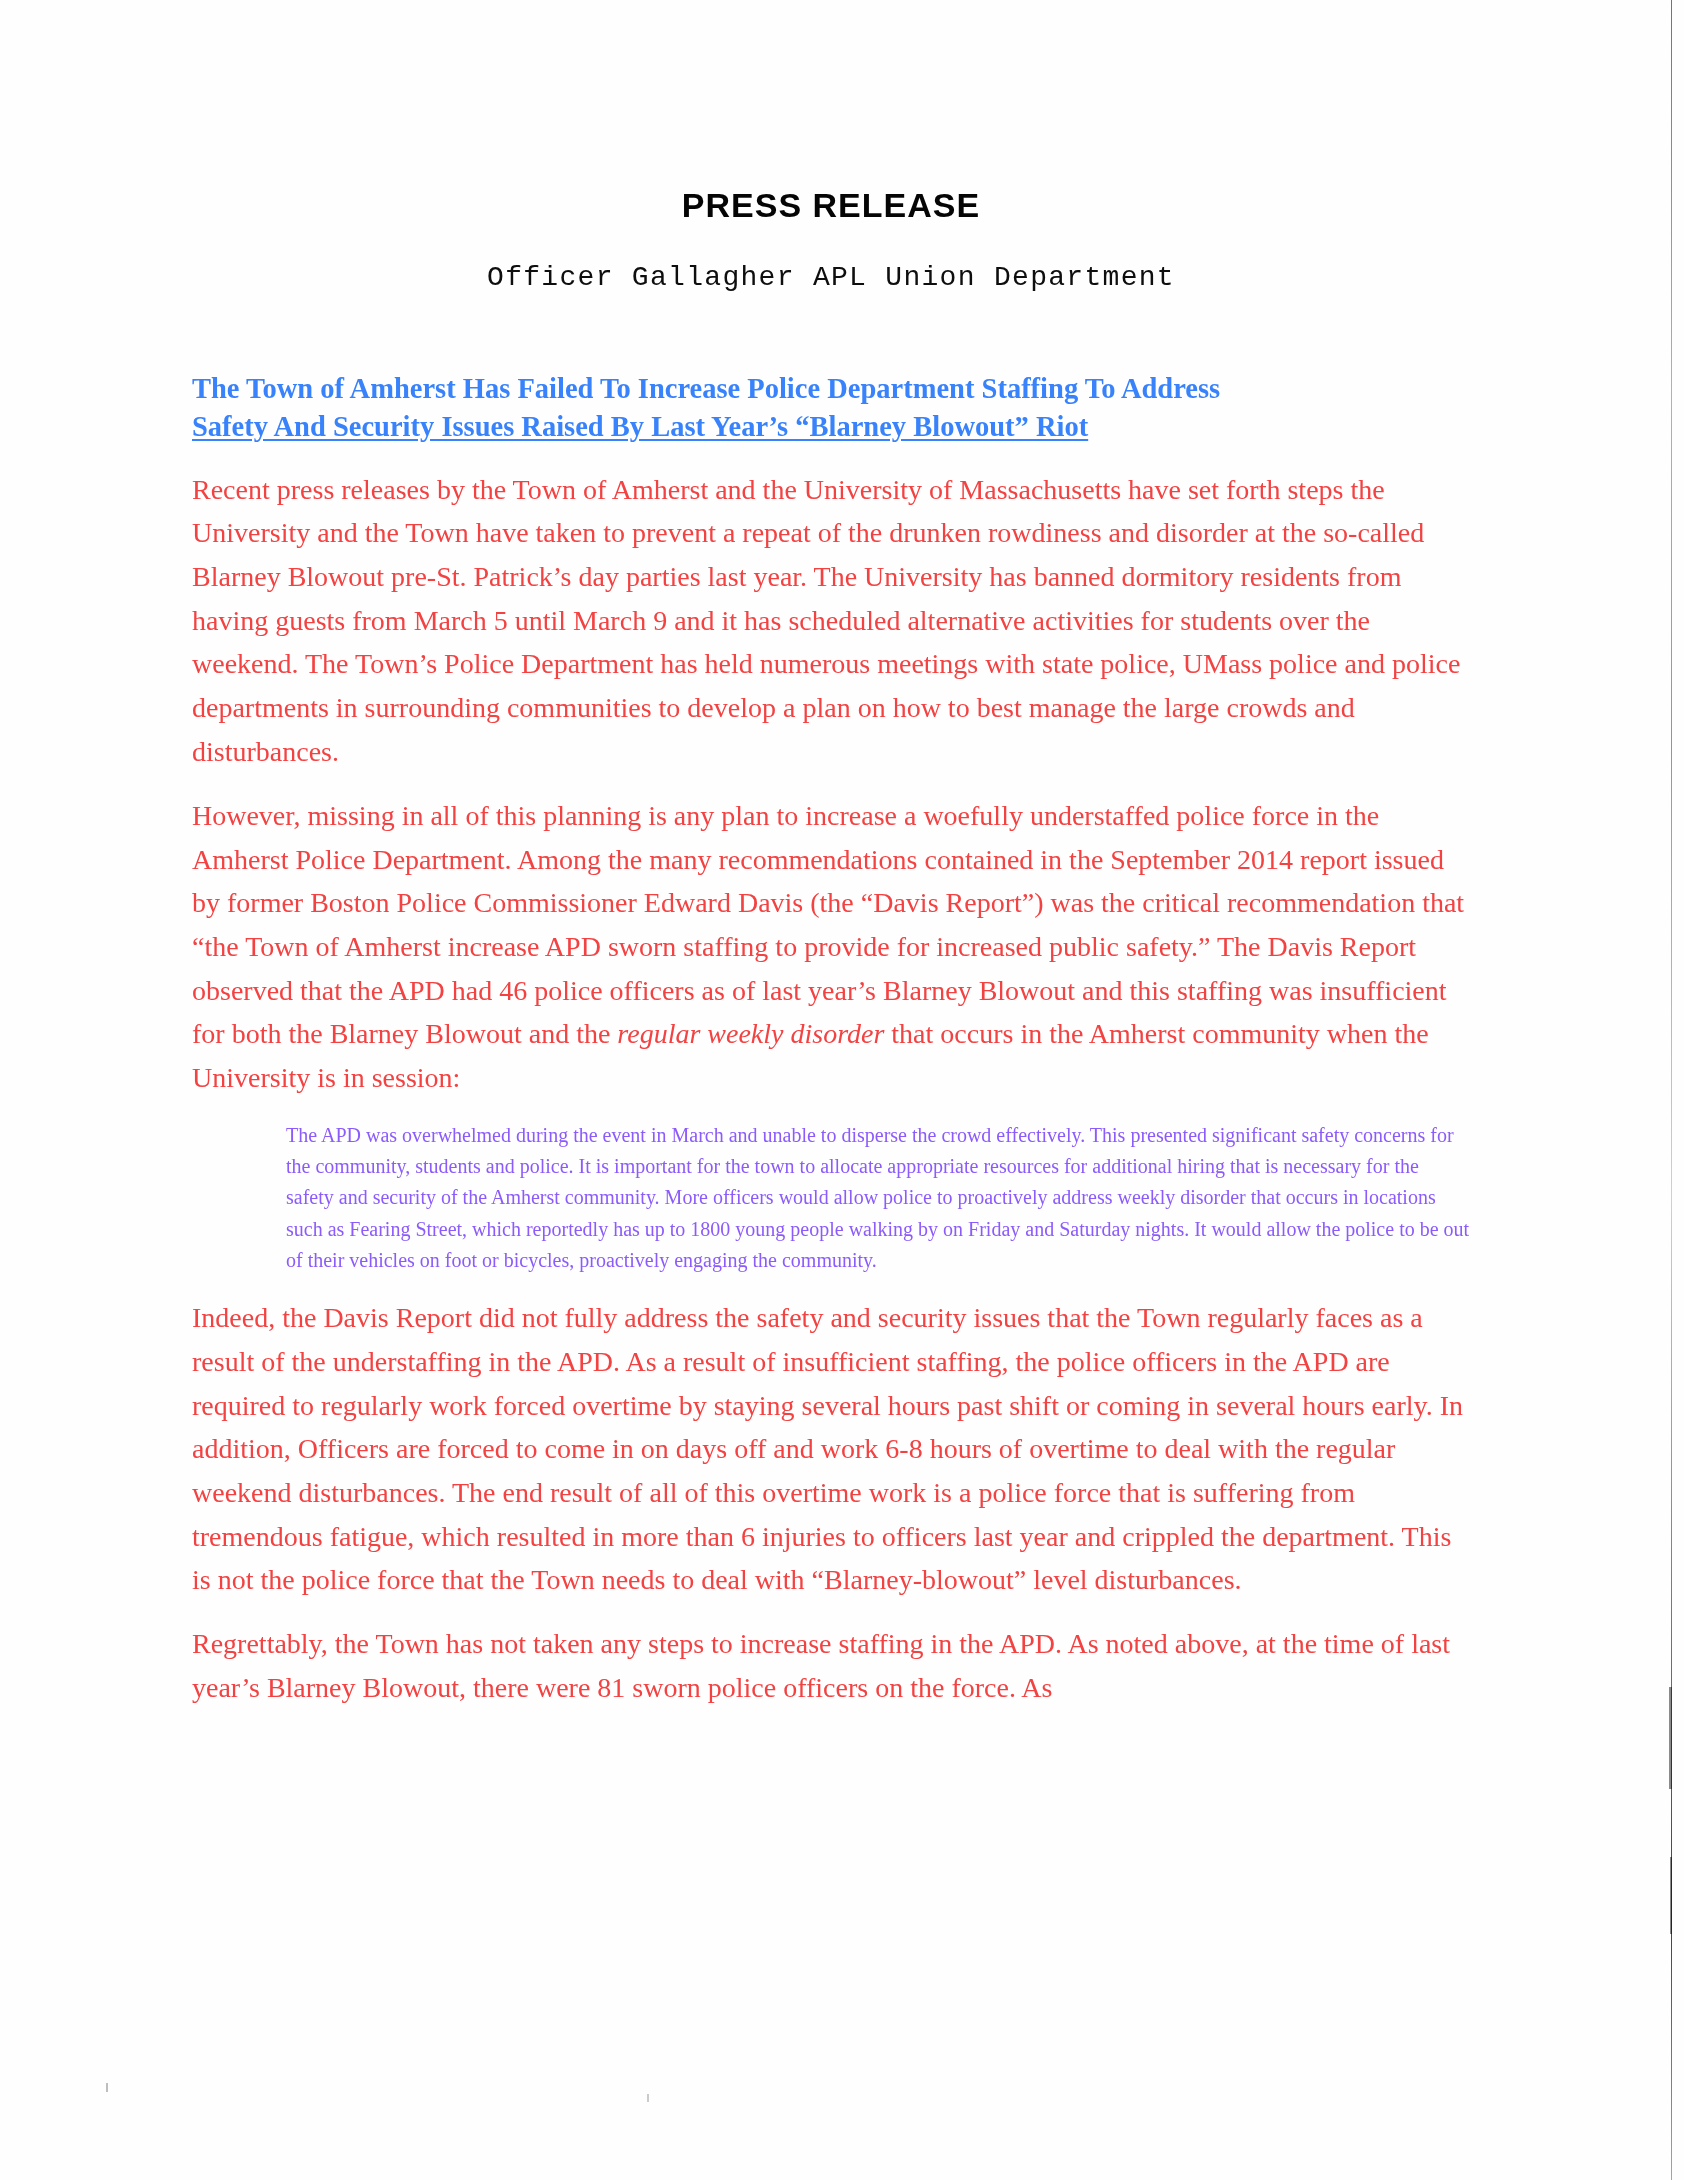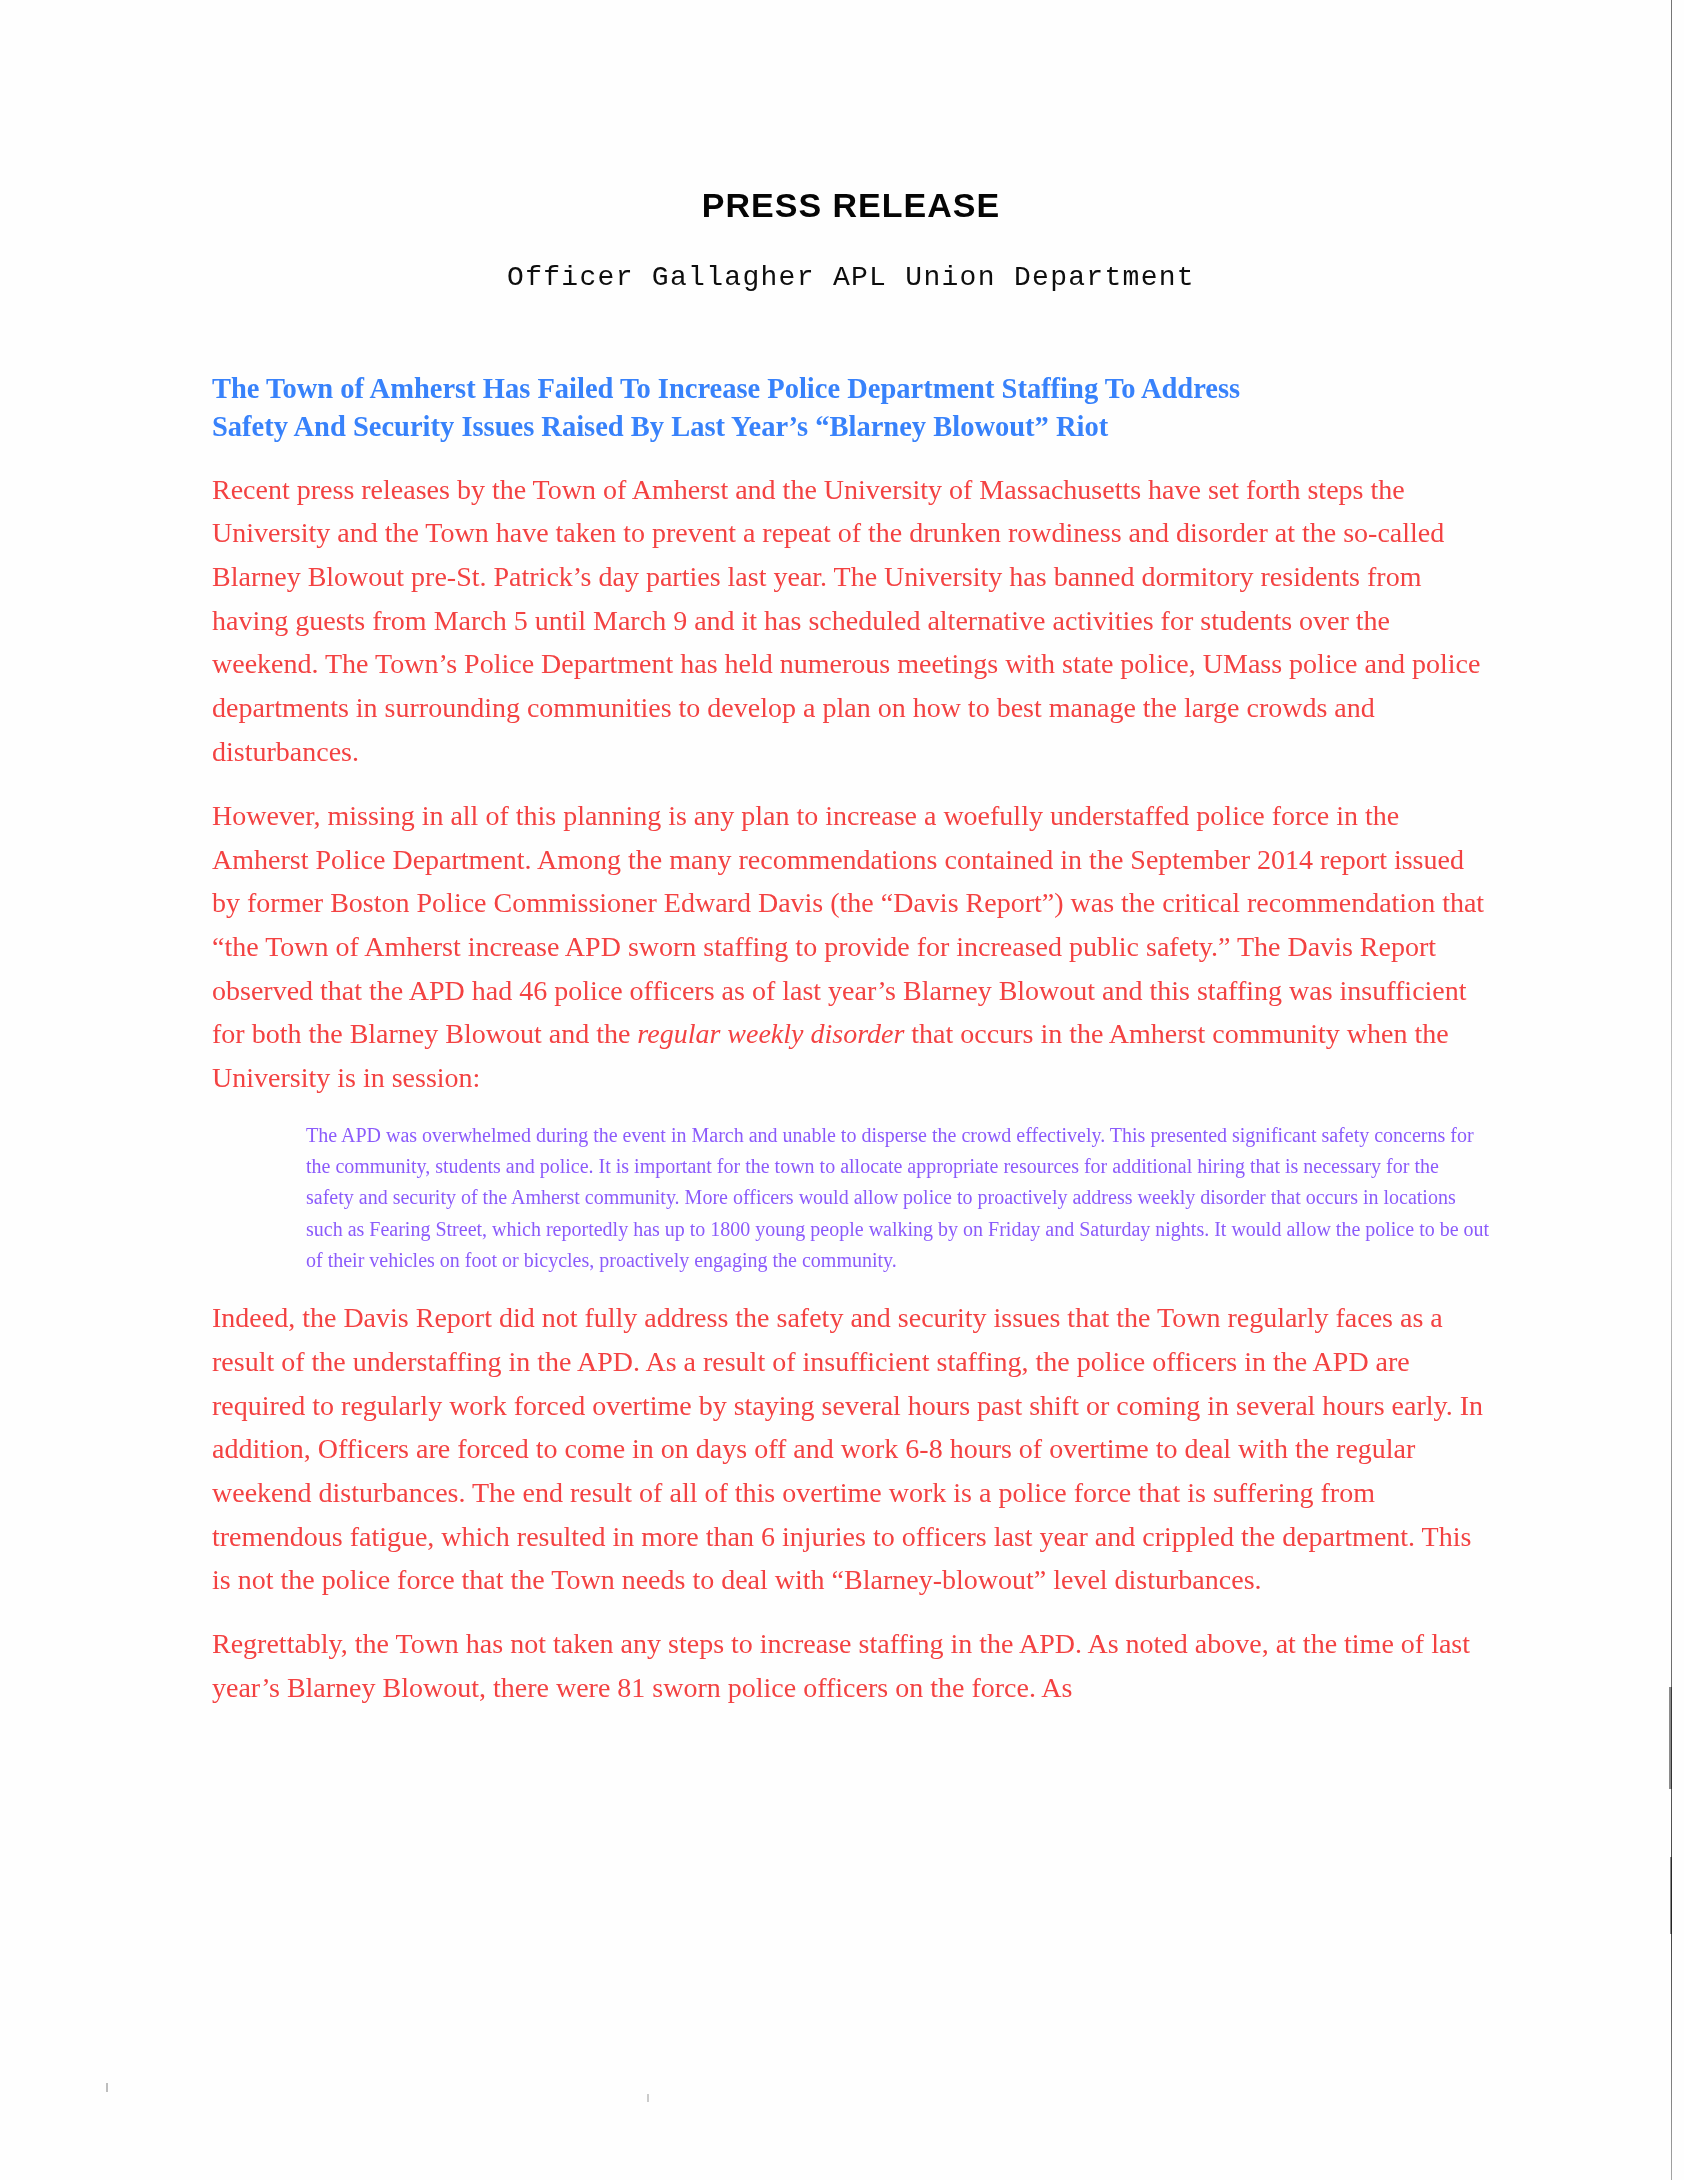--- a/index.html
+++ b/index.html
@@ -43,21 +43,21 @@
     );
   }
   .scan-speck {
     position: absolute;
     background: rgba(0,0,0,0.45);
   }
 
   
   #content {
     position: absolute;
-    left: 212px;
+    left: 192px;
     top: 0;
     width: 1278px;
   }
 
   .doc-title {
     font-family: "Liberation Sans", "DejaVu Sans", sans-serif;
     font-weight: bold;
     font-size: 34px;
     letter-spacing: 1px;
     text-align: center;
@@ -79,20 +79,21 @@
   .headline {
     font-family: "Liberation Serif", "DejaVu Serif", serif;
     font-weight: bold;
     font-size: 28.5px;
     line-height: 1.33;
     margin: 0;
     padding-top: 77px;
     color: #3b82f6;
   }
   .headline .line2 {
+    text-decoration: underline;
     text-underline-offset: 2.6px;
   }
 
   p.body-para {
     font-size: 28px;
     line-height: 1.56;
     margin: 0;
     padding-top: 20.4px;
     color: #ef4444;
     text-align: left;

